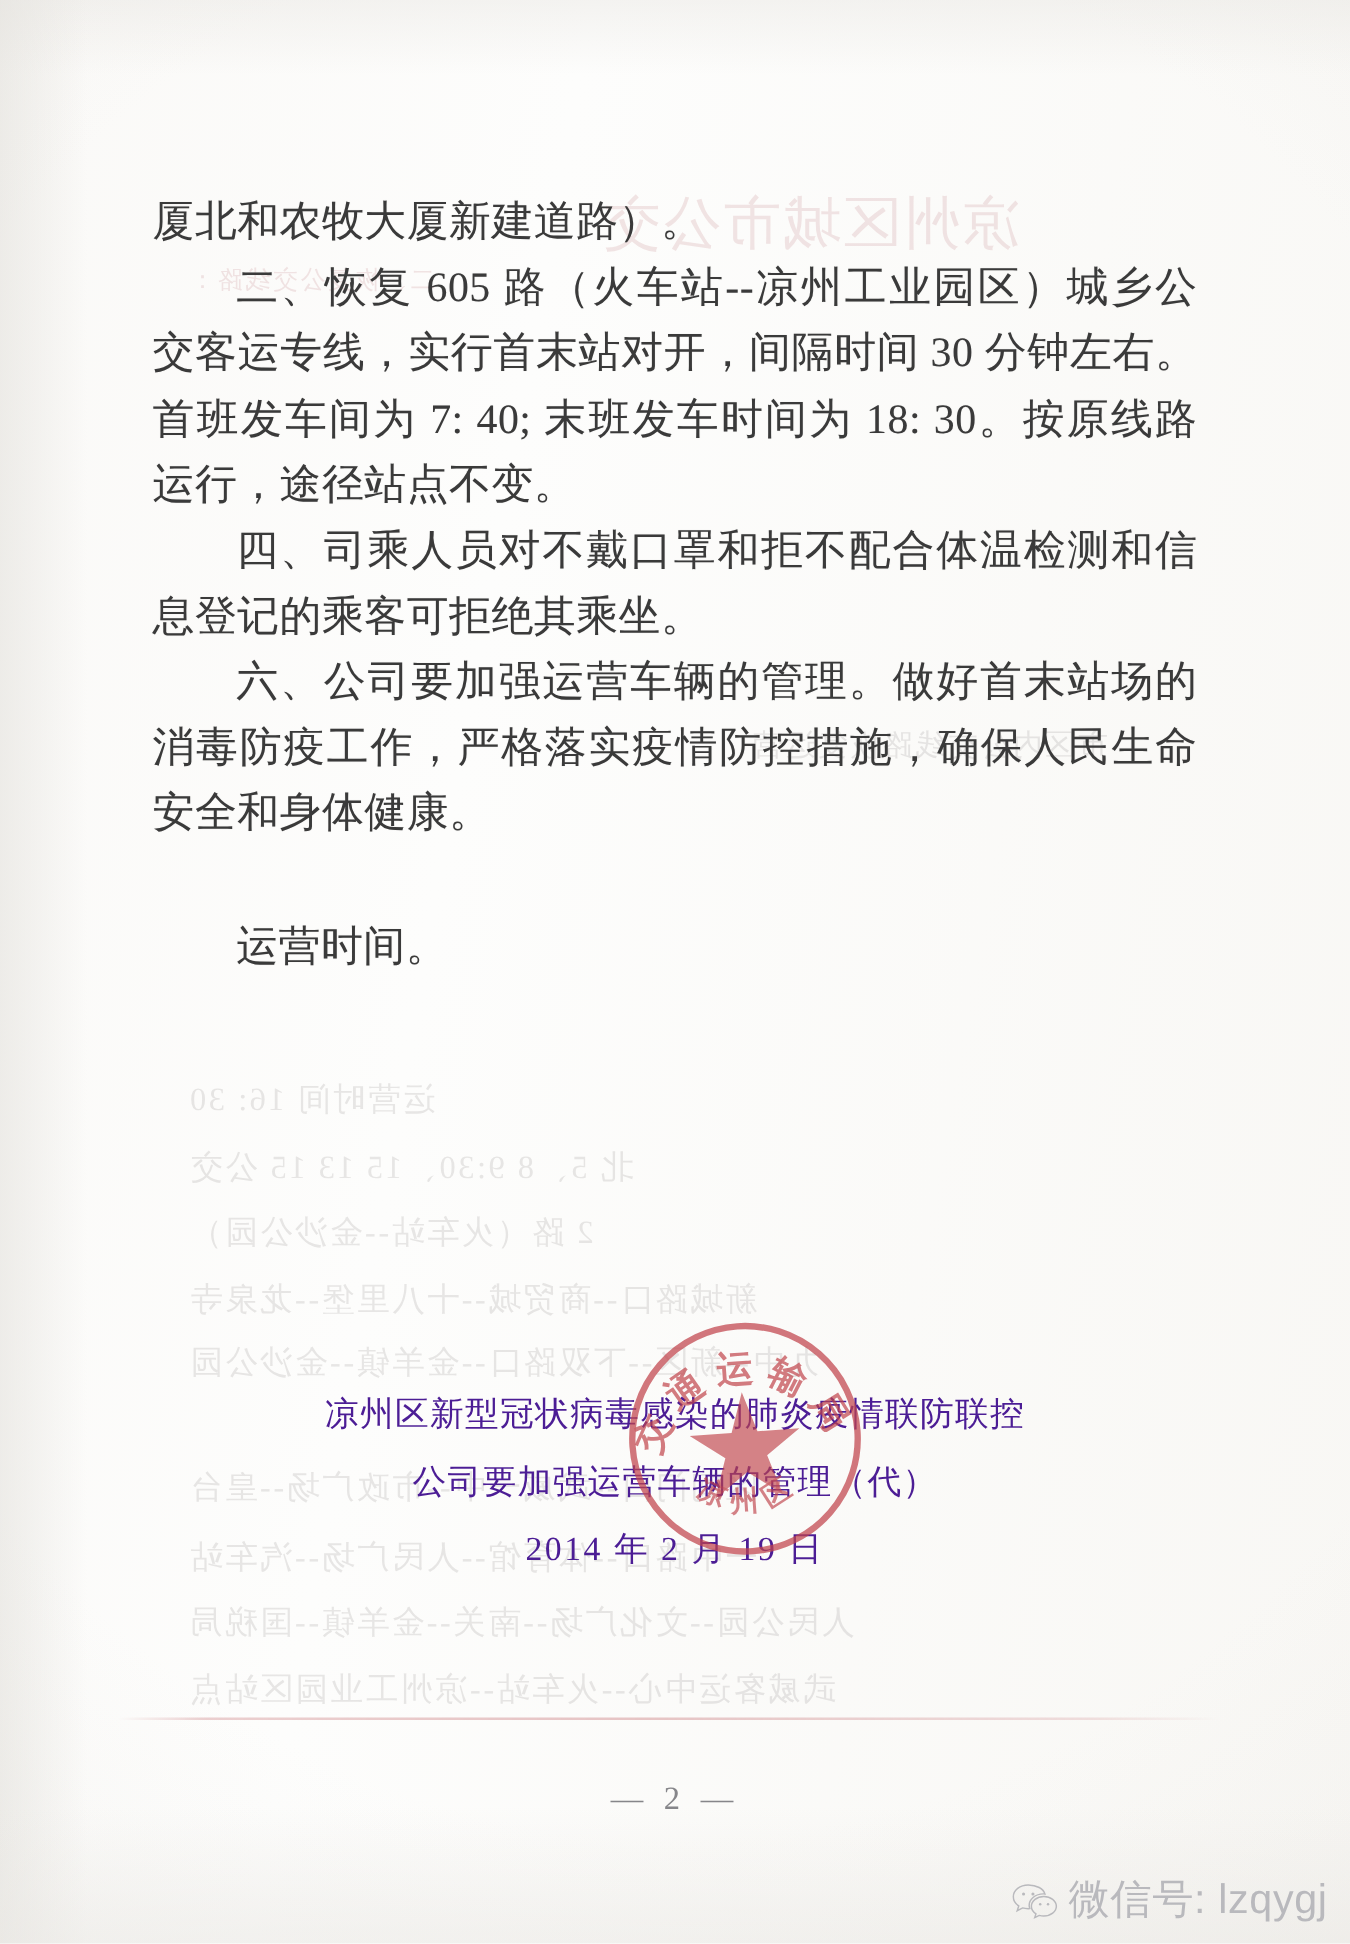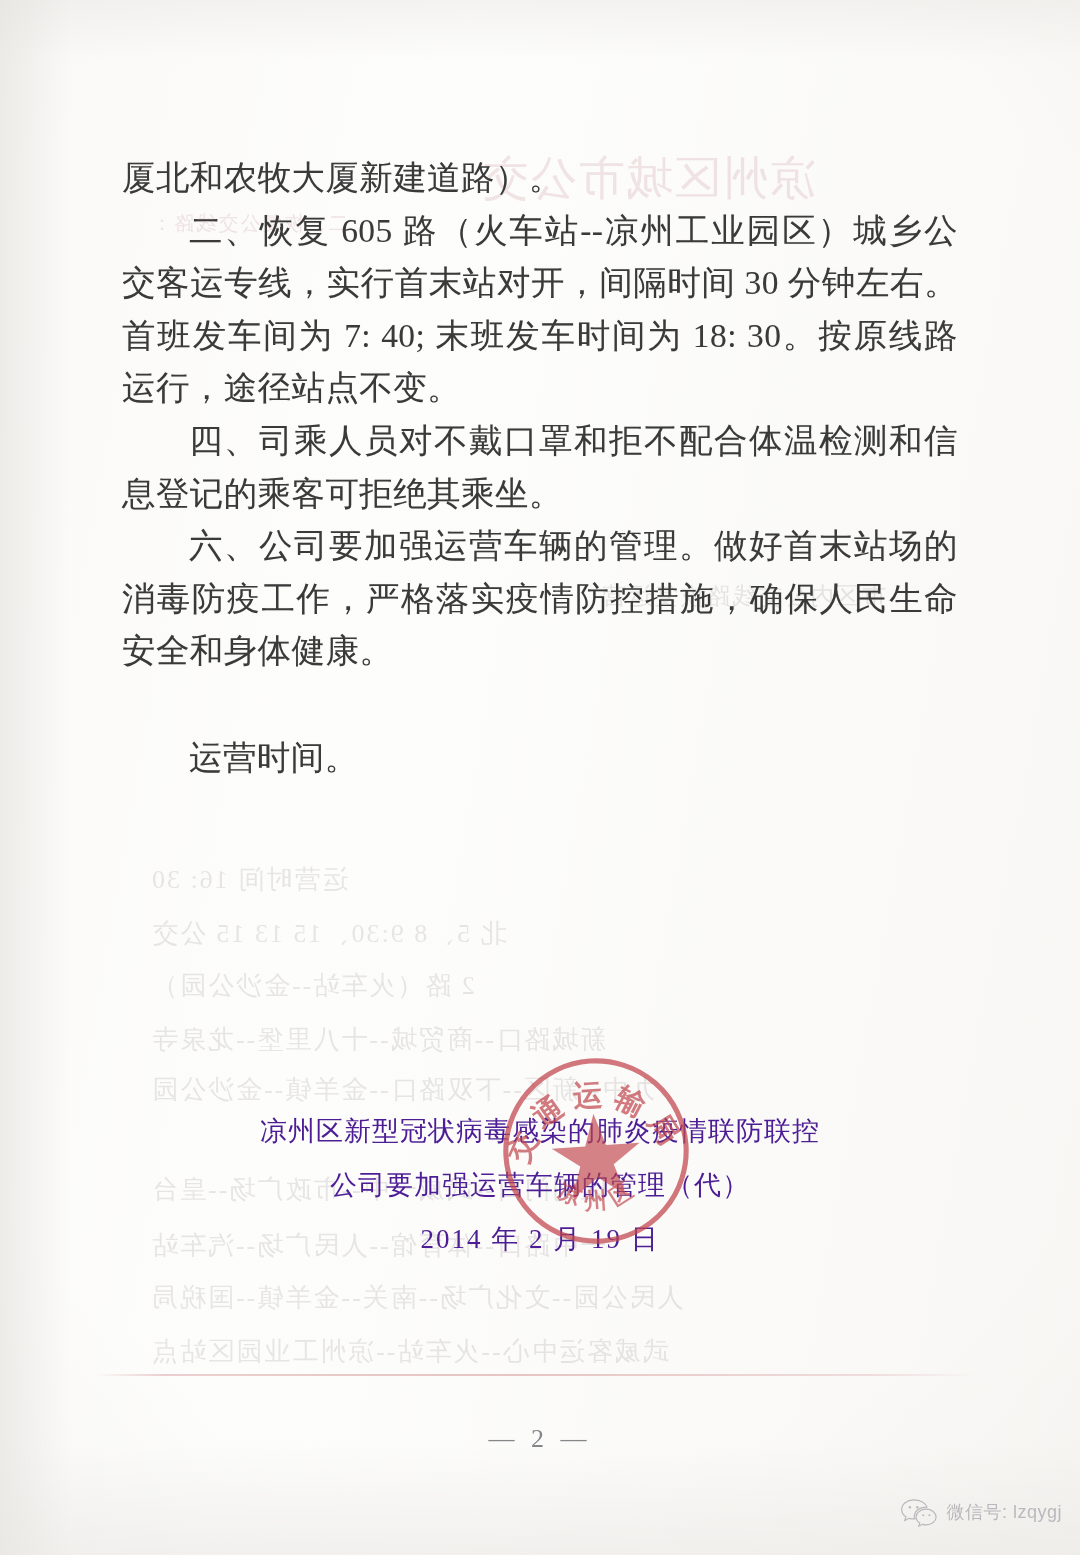--- a/index.html
+++ b/index.html
@@ -140,21 +140,21 @@
 
   
   .wechat-mark {
     position: absolute;
     right: 18px;
     top: 1497px;
     display: flex;
     align-items: center;
     gap: 7px;
     color: #b9b9bd;
-    font-size: 18px;
+    font-size: 33px;
     font-family: "Liberation Sans", "DejaVu Sans", sans-serif;
     letter-spacing: 0.5px;
   }
   .wechat-icon { width: 40px; height: 30px; display:block; }
   .wechat-icon svg { display:block; width:100%; height:100%; }
 </style>
 </head>
 <body>
 
 <div id="page">

